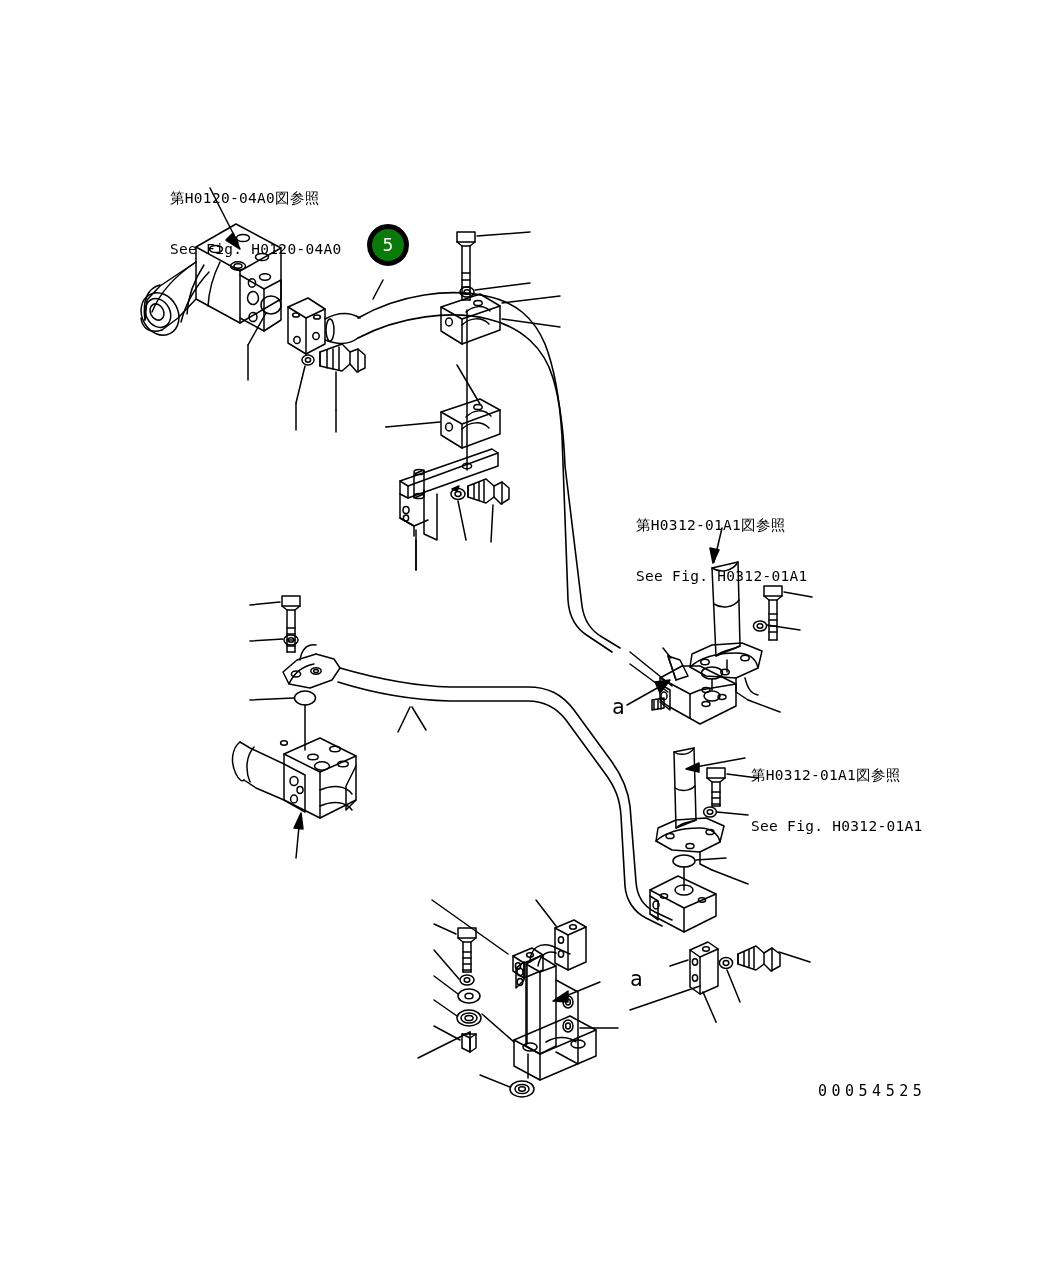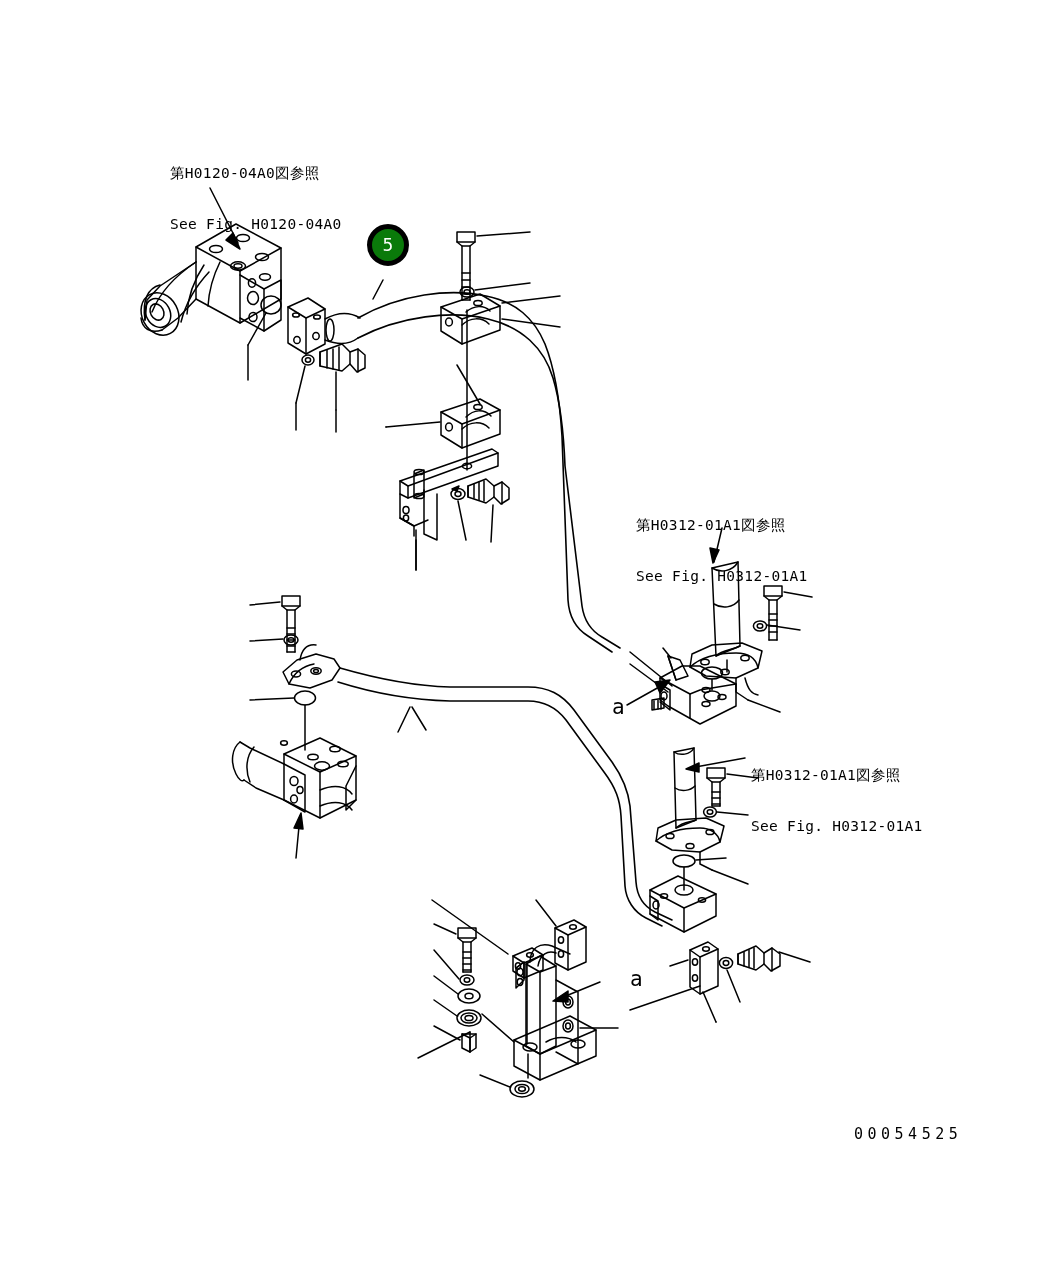--- a/index.html
+++ b/index.html
@@ -559,36 +559,36 @@
       <path d="M528 1054 L528 1078"></path>
 
       <path d="M482 1014 L514 1042"></path>
       <path d="M432 900 L508 954"></path>
       <path d="M630 1010 L700 986"></path>
       <path d="M716 1022 L716 1022"></path>
 
     </g>
   </svg>
 
-  <div class="note" style="left:170px; top:131px;">
+  <div class="note" style="left:170px; top:156px;">
     <span class="l1">第H0120-04A0図参照</span>
     <span class="l2">See Fig. H0120-04A0</span>
   </div>
 
   <div class="note" style="left:636px; top:483px;">
     <span class="l1">第H0312-01A1図参照</span>
     <span class="l2">See Fig. H0312-01A1</span>
   </div>
 
   <div class="note" style="left:751px; top:733px;">
     <span class="l1">第H0312-01A1図参照</span>
     <span class="l2">See Fig. H0312-01A1</span>
   </div>
 
 
   <div class="marker" style="left:367px; top:224px;">5</div>
 
   <div class="section-letter" style="left:612px; top:695px;">a</div>
   <div class="section-letter" style="left:630px; top:967px;">a</div>
 
-  <div class="drawing-no" style="left:818px; top:1125px;margin-left:36px;">00054525</div>
+  <div class="drawing-no" style="left:818px; top:1082px;">00054525</div>
 
 </div>
 
 </body></html>

